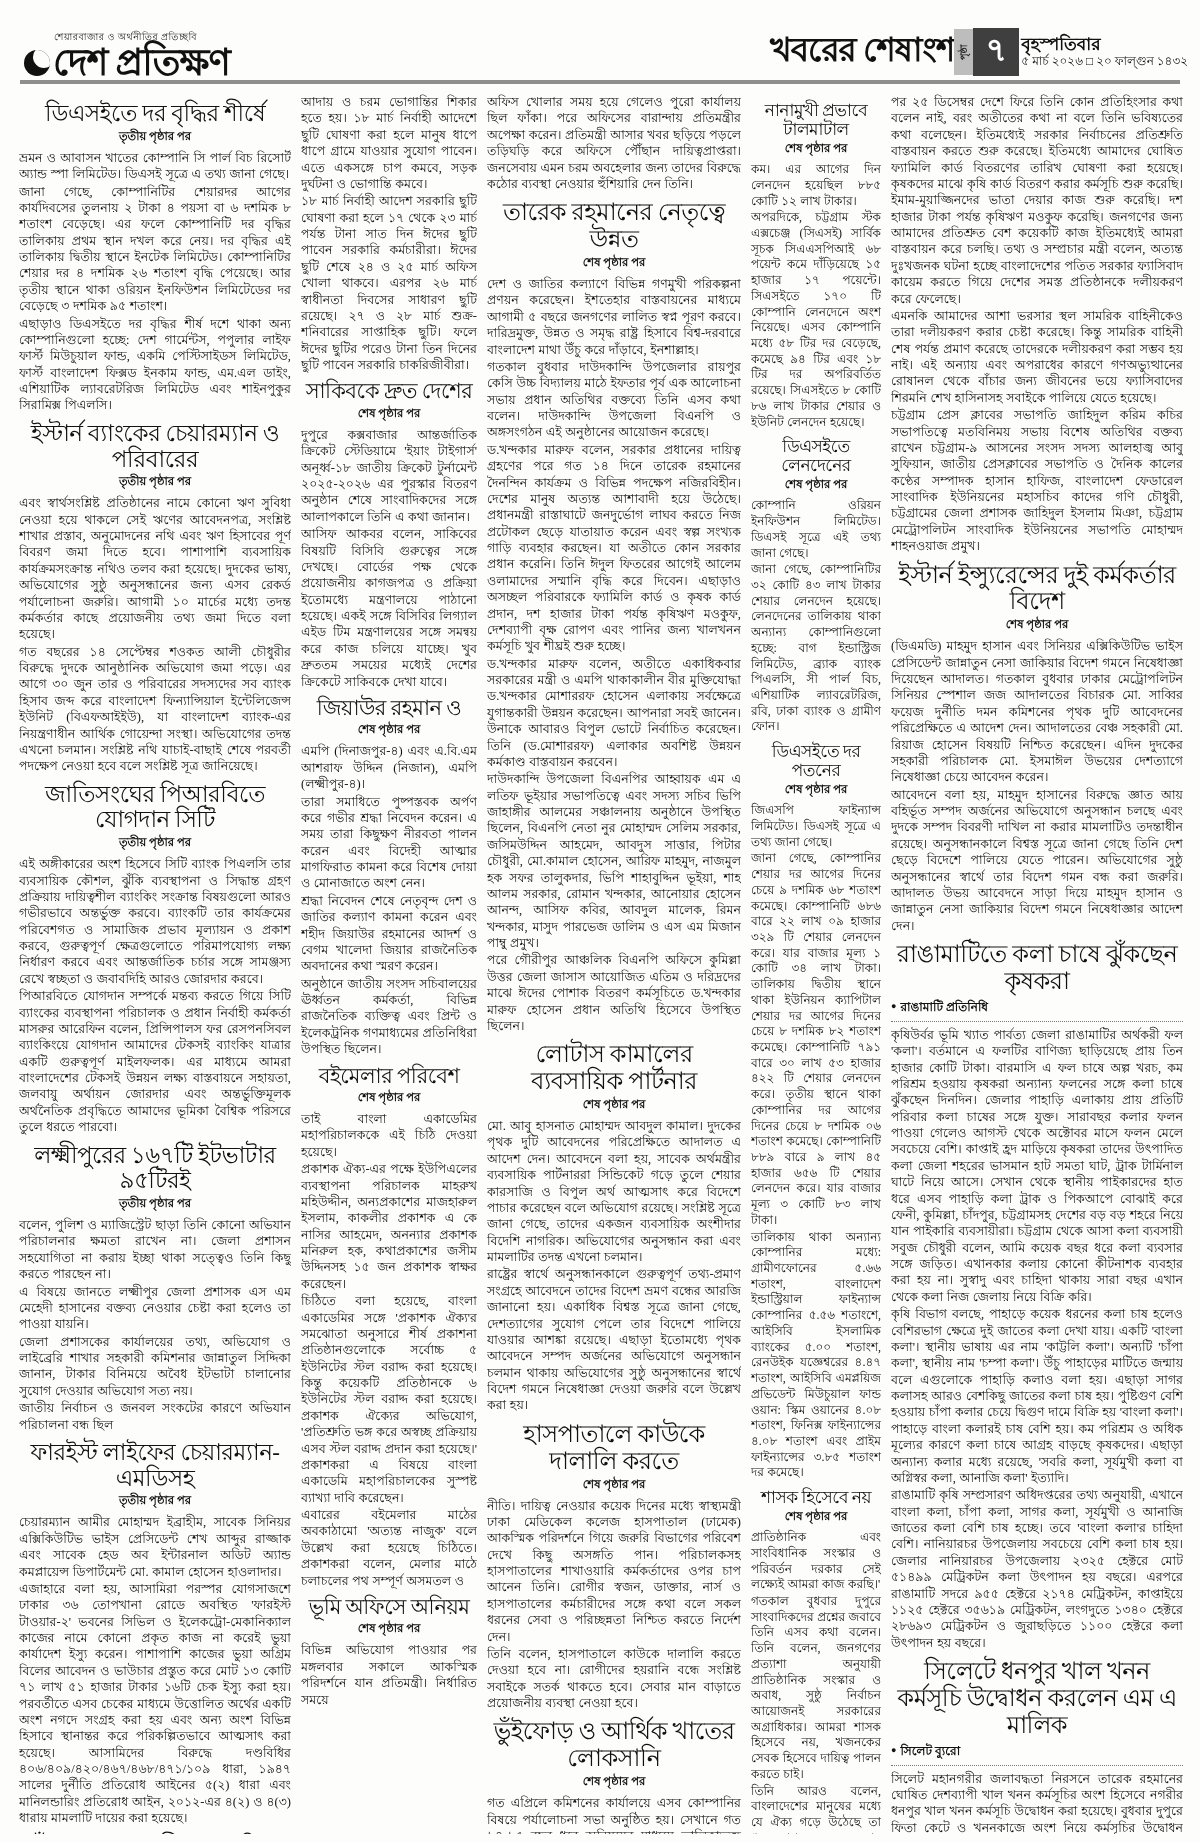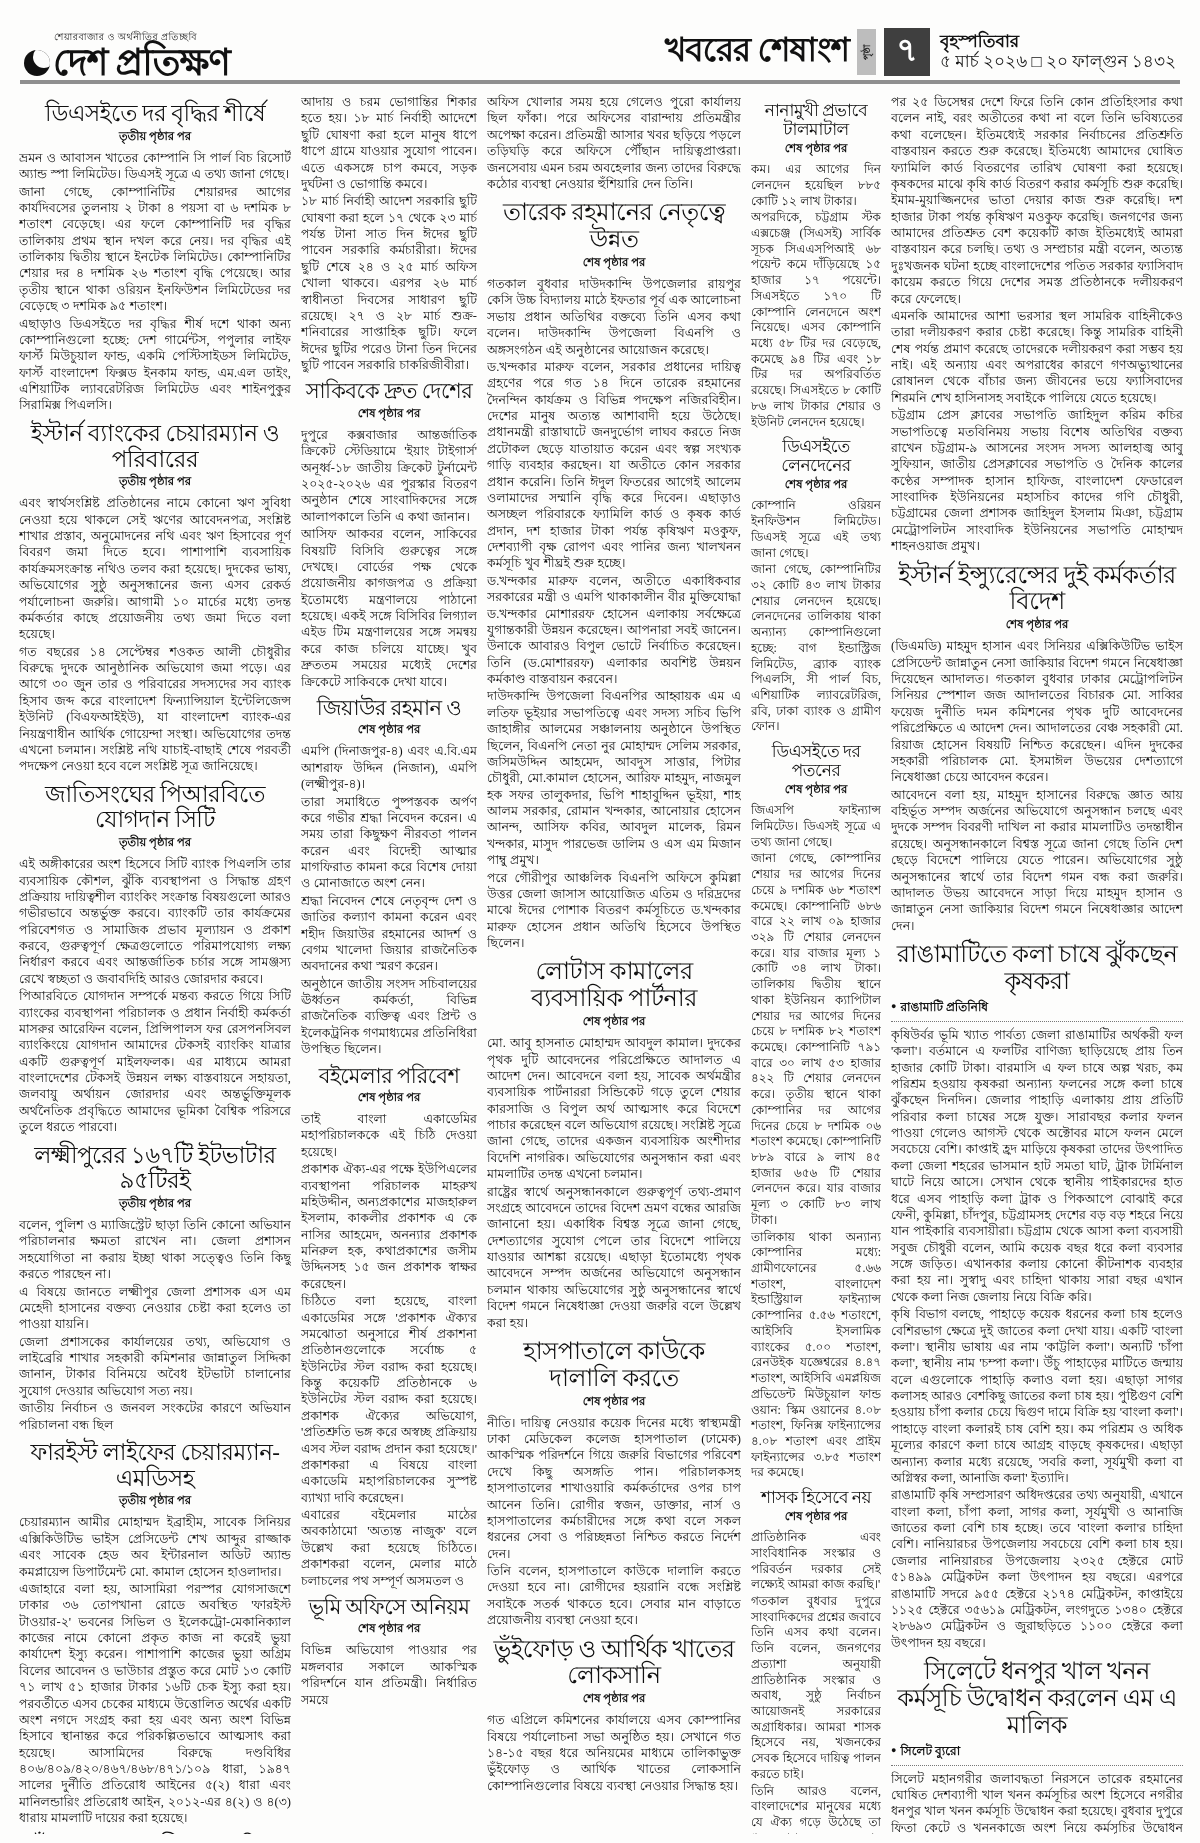--- a/index.html
+++ b/index.html
@@ -6,30 +6,30 @@
   body{width:1200px;height:1843px;overflow:hidden;background:#fdfdfc;
        font-family:"Liberation Serif","DejaVu Serif",serif;color:#111;}
   
   .page-header{position:relative;height:86px;padding:0 20px;}
   .masthead{position:absolute;left:24px;top:30px;}
   .tagline{font-size:9.5px;color:#222;margin-left:30px;letter-spacing:.5px;}
   .mast-row{display:flex;align-items:center;}
   .mast-emblem{width:26px;height:26px;border-radius:50%;background:#111;position:relative;margin-right:3px;overflow:hidden;flex:0 0 auto;}
   .mast-emblem:after{content:"";position:absolute;left:9px;top:-4px;width:22px;height:22px;border-radius:50%;background:#fdfdfc;}
   .mast-title{font-size:37px;font-weight:bold;line-height:.95;letter-spacing:-1px;}
-  .header-right{position:absolute;right:24px;top:28px;display:flex;align-items:center;gap:8px;}
+  .header-right{position:absolute;right:12px;top:28px;display:flex;align-items:center;gap:0;}
   .section-title{font-size:33px;font-weight:bold;letter-spacing:-1px;line-height:1;padding-bottom:4px;}
   .page-label-box{background:#bdbdbd;color:#222;font-size:9.5px;font-weight:bold;
       writing-mode:vertical-rl;transform:rotate(180deg);padding:4px 2px;height:38px;
       display:flex;align-items:center;justify-content:center;}
   .page-num-box{background:#3f3f3f;color:#fff;font-size:33px;font-weight:bold;
       width:46px;height:48px;display:flex;align-items:center;justify-content:center;}
   .date-block{line-height:1.15;padding-left:2px;min-width:150px;}
   .weekday{font-size:17px;font-weight:bold;}
-  .date-line{font-size:17px;}
+  .date-line{font-size:12px;}
   .header-rule{position:absolute;left:20px;right:20px;top:80px;height:4px;background:#8f8f8f;}
   
   .columns{display:flex;gap:10px;padding:8px 19px 0 19px;height:1740px;overflow:hidden;}
   .col{overflow:hidden;height:100%;}
   .c1{flex:0 0 272px;}
   .c2{flex:0 0 176px;}
   .c3{flex:0 0 254px;}
   .c4{flex:0 0 130px;}
   .c5{flex:0 0 292px;}
   article{margin:0 0 4px;}
@@ -142,20 +142,21 @@
         <p>বিভিন্ন অভিযোগ পাওয়ার পর মঙ্গলবার সকালে আকস্মিক পরিদর্শনে যান প্রতিমন্ত্রী। নির্ধারিত সময়ে</p>
       </article>
     </div>
     <div class="col c3">
       <article>
         <p>অফিস খোলার সময় হয়ে গেলেও পুরো কার্যালয় ছিল ফাঁকা। পরে অফিসের বারান্দায় প্রতিমন্ত্রীর অপেক্ষা করেন। প্রতিমন্ত্রী আসার খবর ছড়িয়ে পড়লে তড়িঘড়ি করে অফিসে পৌঁছান দায়িত্বপ্রাপ্তরা। জনসেবায় এমন চরম অবহেলার জন্য তাদের বিরুদ্ধে কঠোর ব্যবস্থা নেওয়ার হুঁশিয়ারি দেন তিনি।</p>
       </article>
       <article>
         <h2>তারেক রহমানের নেতৃত্বে উন্নত</h2>
         <div class="subhead">শেষ পৃষ্ঠার পর</div>
+        <p>দেশ ও জাতির কল্যাণে বিভিন্ন গণমুখী পরিকল্পনা প্রণয়ন করেছেন। ইশতেহার বাস্তবায়নের মাধ্যমে আগামী ৫ বছরে জনগণের লালিত স্বপ্ন পূরণ করবে। দারিদ্রমুক্ত, উন্নত ও সমৃদ্ধ রাষ্ট্র হিসাবে বিশ্ব-দরবারে বাংলাদেশ মাথা উঁচু করে দাঁড়াবে, ইনশাল্লাহ।</p>
         <p>গতকাল বুধবার দাউদকান্দি উপজেলার রায়পুর কেসি উচ্চ বিদ্যালয় মাঠে ইফতার পূর্ব এক আলোচনা সভায় প্রধান অতিথির বক্তব্যে তিনি এসব কথা বলেন। দাউদকান্দি উপজেলা বিএনপি ও অঙ্গসংগঠন এই অনুষ্ঠানের আয়োজন করেছে।</p>
         <p>ড.খন্দকার মারুফ বলেন, সরকার প্রধানের দায়িত্ব গ্রহণের পরে গত ১৪ দিনে তারেক রহমানের দৈনন্দিন কার্যক্রম ও বিভিন্ন পদক্ষেপ নজিরবিহীন। দেশের মানুষ অত্যন্ত আশাবাদী হয়ে উঠেছে। প্রধানমন্ত্রী রাস্তাঘাটে জনদুর্ভোগ লাঘব করতে নিজ প্রটোকল ছেড়ে যাতায়াত করেন এবং স্বল্প সংখ্যক গাড়ি ব্যবহার করছেন। যা অতীতে কোন সরকার প্রধান করেনি। তিনি ঈদুল ফিতরের আগেই আলেম ওলামাদের সম্মানি বৃদ্ধি করে দিবেন। এছাড়াও অসচ্ছল পরিবারকে ফ্যামিলি কার্ড ও কৃষক কার্ড প্রদান, দশ হাজার টাকা পর্যন্ত কৃষিঋণ মওকুফ, দেশব্যাপী বৃক্ষ রোপণ এবং পানির জন্য খালখনন কর্মসূচি খুব শীঘ্রই শুরু হচ্ছে।</p>
         <p>ড.খন্দকার মারুফ বলেন, অতীতে একাধিকবার সরকারের মন্ত্রী ও এমপি থাকাকালীন বীর মুক্তিযোদ্ধা ড.খন্দকার মোশাররফ হোসেন এলাকায় সর্বক্ষেত্রে যুগান্তকারী উন্নয়ন করেছেন। আপনারা সবই জানেন। উনাকে আবারও বিপুল ভোটে নির্বাচিত করেছেন। তিনি (ড.মোশাররফ) এলাকার অবশিষ্ট উন্নয়ন কর্মকাণ্ড বাস্তবায়ন করবেন।</p>
         <p>দাউদকান্দি উপজেলা বিএনপির আহ্বায়ক এম এ লতিফ ভূইয়ার সভাপতিত্বে এবং সদস্য সচিব ভিপি জাহাঙ্গীর আলমের সঞ্চালনায় অনুষ্ঠানে উপস্থিত ছিলেন, বিএনপি নেতা নুর মোহাম্মদ সেলিম সরকার, জসিমউদ্দিন আহমেদ, আবদুস সাত্তার, পিটার চৌধুরী, মো.কামাল হোসেন, আরিফ মাহমুদ, নাজমুল হক সফর তালুকদার, ভিপি শাহাবুদ্দিন ভূইয়া, শাহ আলম সরকার, রোমান খন্দকার, আনোয়ার হোসেন আনন্দ, আসিফ কবির, আবদুল মালেক, রিমন খন্দকার, মাসুদ পারভেজ ডালিম ও এস এম মিজান পাম্বু প্রমুখ।</p>
         <p>পরে গৌরীপুর আঞ্চলিক বিএনপি অফিসে কুমিল্লা উত্তর জেলা জাসাস আয়োজিত এতিম ও দরিদ্রদের মাঝে ঈদের পোশাক বিতরণ কর্মসূচিতে ড.খন্দকার মারুফ হোসেন প্রধান অতিথি হিসেবে উপস্থিত ছিলেন।</p>
       </article>
       <article>
         <h2>লোটাস কামালের ব্যবসায়িক পার্টনার</h2>
         <div class="subhead">শেষ পৃষ্ঠার পর</div>
         <p>মো. আবু হাসনাত মোহাম্মদ আবদুল কামাল। দুদকের পৃথক দুটি আবেদনের পরিপ্রেক্ষিতে আদালত এ আদেশ দেন। আবেদনে বলা হয়, সাবেক অর্থমন্ত্রীর ব্যবসায়িক পার্টনাররা সিন্ডিকেট গড়ে তুলে শেয়ার কারসাজি ও বিপুল অর্থ আত্মসাৎ করে বিদেশে পাচার করেছেন বলে অভিযোগ রয়েছে। সংশ্লিষ্ট সূত্রে জানা গেছে, তাদের একজন ব্যবসায়িক অংশীদার বিদেশি নাগরিক। অভিযোগের অনুসন্ধান করা এবং মামলাটির তদন্ত এখনো চলমান।</p>

